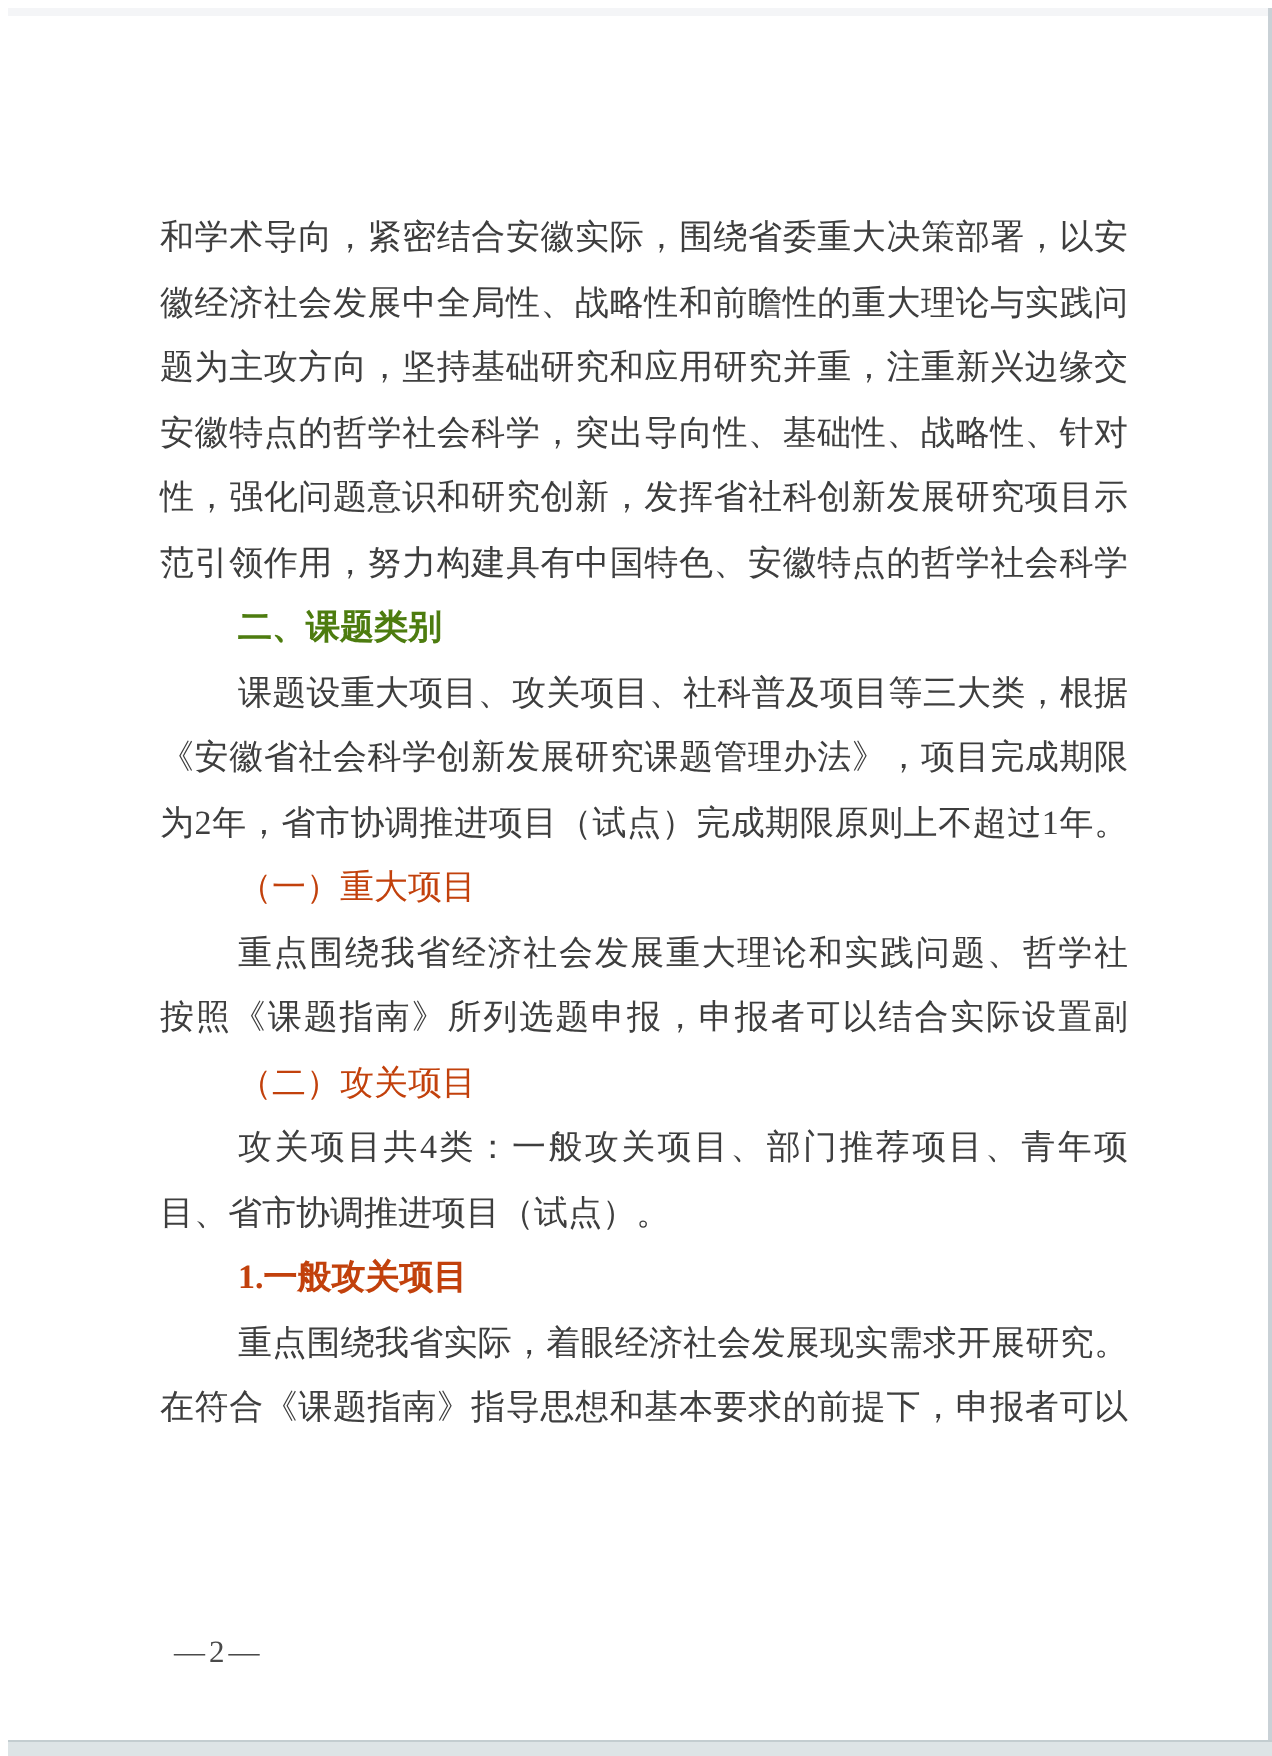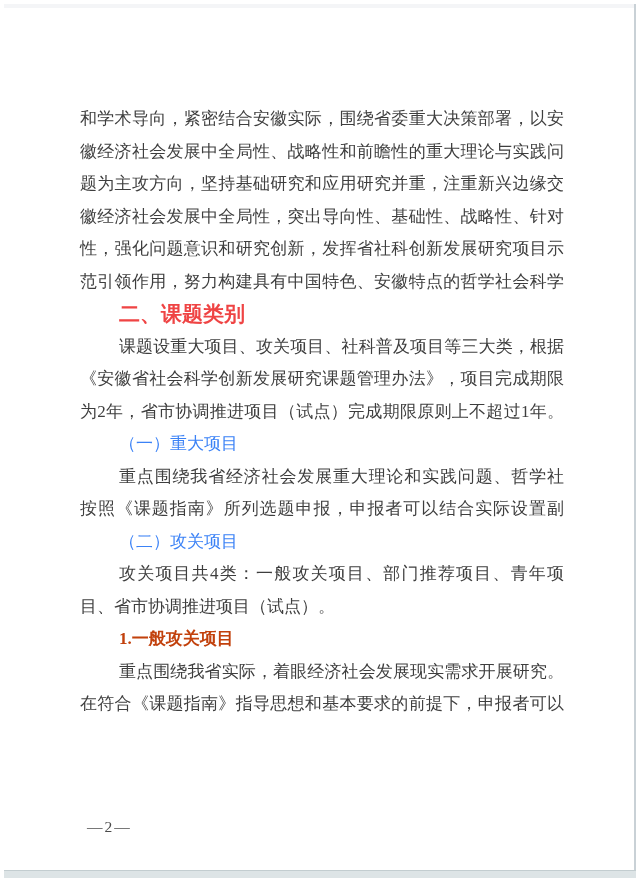--- a/index.html
+++ b/index.html
@@ -44,45 +44,45 @@
   .line.justify {
     white-space: normal;
     text-align: justify;
     text-align-last: justify;
     text-justify: inter-character;
   }
   .line.indent { padding-left: 39px; }
   .line.h1 {
     font-family: "Liberation Sans", sans-serif;
     font-weight: bold;
-    font-size: 21px;
-    color: #ef4444;
+    font-size: 17px;
+    color: #4d7c0f;
   }
-  .line.h2 { font-weight: 500; color: #3b82f6; }
+  .line.h2 { font-weight: 500; color: #c2410c; }
   .line.h3 { font-weight: 600; color: #c2410c; }
   .page-number {
     position: absolute; left: 83px; top: 813px;
     font-size: 15.5px; line-height: 20px;
     letter-spacing: 2px;
     color: #4a4a4a;
     font-family: "Liberation Serif", serif;
   }
 </style>
 </head>
 <body>
 
 <div class="scan-page">
   <div class="top-strip"></div>
   <div class="right-margin"></div>
   <div class="right-edge"></div>
   <div class="content" id="content">
       <div class="line justify">和学术导向，紧密结合安徽实际，围绕省委重大决策部署，以安</div>
       <div class="line justify">徽经济社会发展中全局性、战略性和前瞻性的重大理论与实践问</div>
       <div class="line justify">题为主攻方向，坚持基础研究和应用研究并重，注重新兴边缘交</div>
-      <div class="line justify">徽经济社会发展中全局性，突出导向性、基础性、战略性、针对</div>
+      <div class="line justify">安徽特点的哲学社会科学，突出导向性、基础性、战略性、针对</div>
       <div class="line justify">性，强化问题意识和研究创新，发挥省社科创新发展研究项目示</div>
       <div class="line justify">范引领作用，努力构建具有中国特色、安徽特点的哲学社会科学</div>
       <div class="line h1 indent">二、课题类别</div>
       <div class="line indent justify">课题设重大项目、攻关项目、社科普及项目等三大类，根据</div>
       <div class="line justify">《安徽省社会科学创新发展研究课题管理办法》，项目完成期限</div>
       <div class="line justify">为2年，省市协调推进项目（试点）完成期限原则上不超过1年。</div>
       <div class="line h2 indent">（一）重大项目</div>
       <div class="line indent justify">重点围绕我省经济社会发展重大理论和实践问题、哲学社</div>
       <div class="line justify">按照《课题指南》所列选题申报，申报者可以结合实际设置副</div>
       <div class="line h2 indent">（二）攻关项目</div>

